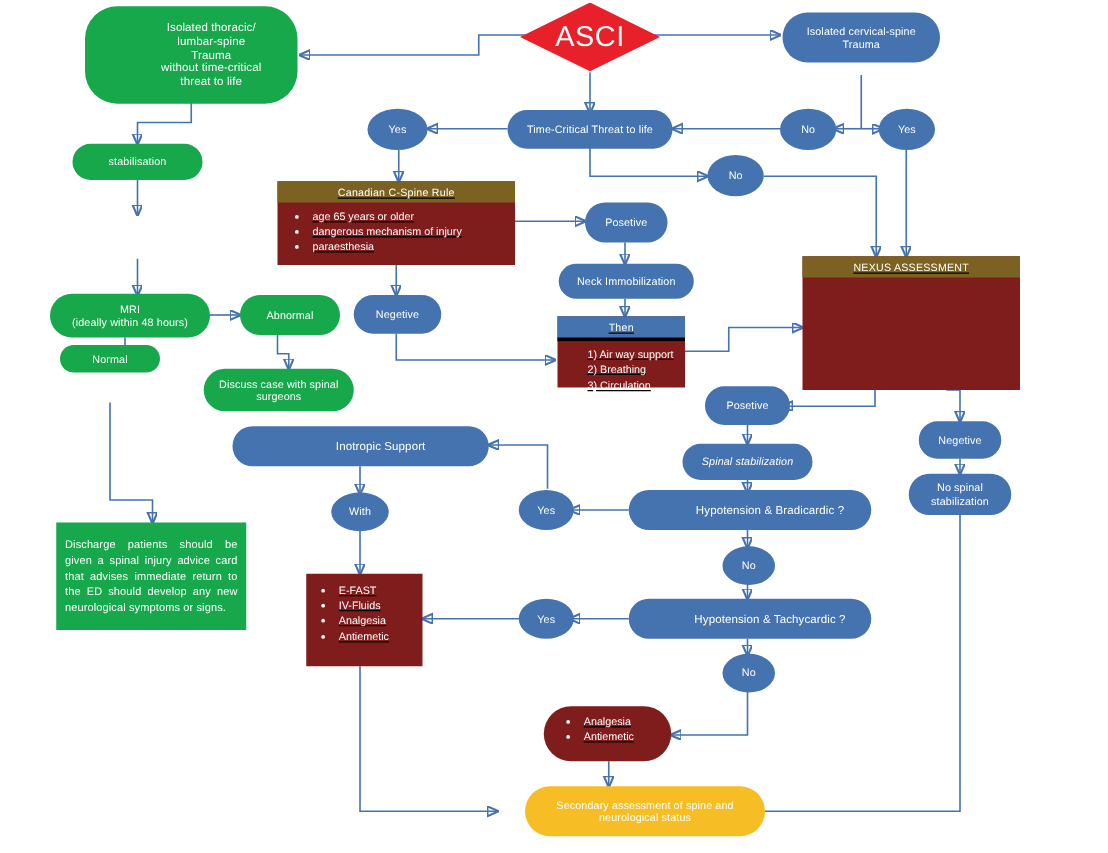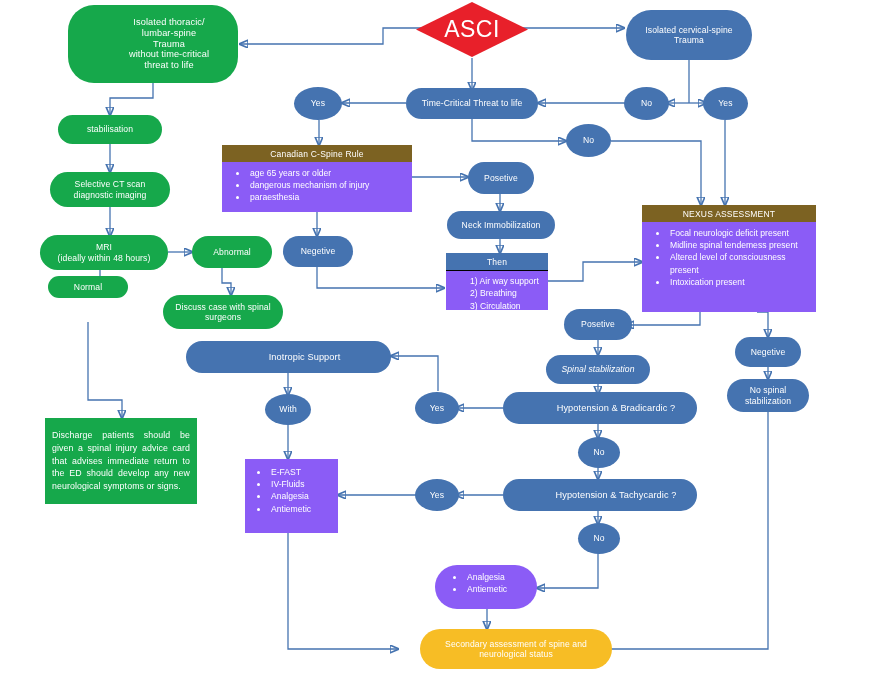--- a/index.html
+++ b/index.html
@@ -10,25 +10,25 @@
   .green{background:#16a84b;border-radius:26px;}
   .blue{background:#4573b0;border-radius:26px;}
   .ellipse{background:#4573b0;border-radius:50%;}
   .rect-green{background:#16a84b;border-radius:0;}
   .amber{background:#f7bd25;border-radius:22px;}
   .diamond-wrap{position:absolute;}
   .diamond{width:100%;height:100%;background:#e8202a;
            clip-path:polygon(50% 0%,100% 50%,50% 100%,0% 50%);
            display:flex;align-items:center;justify-content:center;}
   .diamond span{color:#fff;font-size:23px;font-weight:400;letter-spacing:.5px;}
-  .panel{position:absolute;box-sizing:border-box;background:#8b5cf6;}
+  .panel{position:absolute;box-sizing:border-box;background:#7f1d1d;text-decoration:underline;}
   .panel .hdr{height:17px;display:flex;align-items:center;justify-content:center;
               color:#fff;font-size:8.5px;letter-spacing:.2px;}
   .hdr-brown{background:#7c6222;}
-  .hdr-blue{background:#4573b0;border-bottom:1px solid #000000;}
+  .hdr-blue{background:#4573b0;border-bottom:3px solid #000000;}
   .panel ul{margin:0;padding:5px 4px 4px 26px;list-style:disc;color:#ffffff;}
   .panel ul li{font-size:8.6px;line-height:1.42;padding-left:2px;}
   .panel ol{margin:0;padding:4px 4px 4px 24px;color:#fff;list-style:none;}
   .panel ol li{font-size:8.6px;line-height:1.45;}
   .justified{padding:6px 7px;color:#fff;font-size:8.8px;line-height:1.47;text-align:justify;
              text-align-last:left;display:block;}
   .n-sm{font-size:8.6px;}
   .n-md{font-size:9.2px;padding-left:32px;}
   svg.wires{position:absolute;left:0;top:0;width:886px;height:682px;pointer-events:none;}
   svg.wires path,svg.wires line{stroke:#4573b0;stroke-width:1.3px;fill:none;}
@@ -140,21 +140,21 @@
 without time-critical
 threat to life</span>
   </div>
 
   <div class="diamond-wrap" style="left:416px;top:2px;width:112px;height:55px;">
     <div class="diamond">
         <span>ASCI</span>
       </div>
   </div>
 
-  <div class="node blue n-sm" style="left:626px;top:10px;width:126px;height:50px;">
+  <div class="node blue n-sm" style="left:626px;top:10px;width:126px;height:40px;">
     <span style="white-space:pre-line;">Isolated cervical-spine
 Trauma</span>
   </div>
 
   <div class="node ellipse n-sm" style="left:294px;top:87px;width:48px;height:33px;">
     <span>Yes</span>
   </div>
 
   <div class="node blue n-sm" style="left:406px;top:88px;width:132px;height:31px;">
     <span>Time-Critical Threat to life</span>
@@ -169,24 +169,20 @@
   </div>
 
   <div class="node ellipse n-sm" style="left:566px;top:124px;width:45px;height:33px;">
     <span>No</span>
   </div>
 
   <div class="node green n-sm" style="left:58px;top:115px;width:104px;height:29px;">
     <span>stabilisation</span>
   </div>
 
-  <div class="node green n-sm" style="left:50px;top:172px;width:120px;height:35px;">
-    <span style="white-space:pre-line;">Selective CT scan
-diagnostic imaging</span>
-  </div>
 
   <div class="node green n-sm" style="left:40px;top:235px;width:128px;height:35px;">
     <span style="white-space:pre-line;">MRI
 (ideally within 48 hours)</span>
   </div>
 
   <div class="node green n-sm" style="left:192px;top:236px;width:80px;height:32px;">
     <span>Abnormal</span>
   </div>
 
@@ -228,26 +224,20 @@
     <div class="hdr hdr-blue">Then</div>
     <ol>
       <li>1) Air way support</li>
       <li>2) Breathing</li>
       <li>3) Circulation</li>
     </ol>
   </div>
 
   <div class="panel" style="left:642px;top:205px;width:174px;height:107px;">
     <div class="hdr hdr-brown">NEXUS ASSESSMENT</div>
-    <ul>
-      <li>Focal neurologic deficit present</li>
-      <li>Midline spinal tendemess present</li>
-      <li>Altered level of consciousness present</li>
-      <li>Intoxication present</li>
-    </ul>
   </div>
 
   <div class="node blue n-sm" style="left:564px;top:309px;width:68px;height:31px;">
     <span>Posetive</span>
   </div>
 
   <div class="node blue n-sm" style="left:735px;top:337px;width:66px;height:30px;">
     <span>Negetive</span>
   </div>
 

